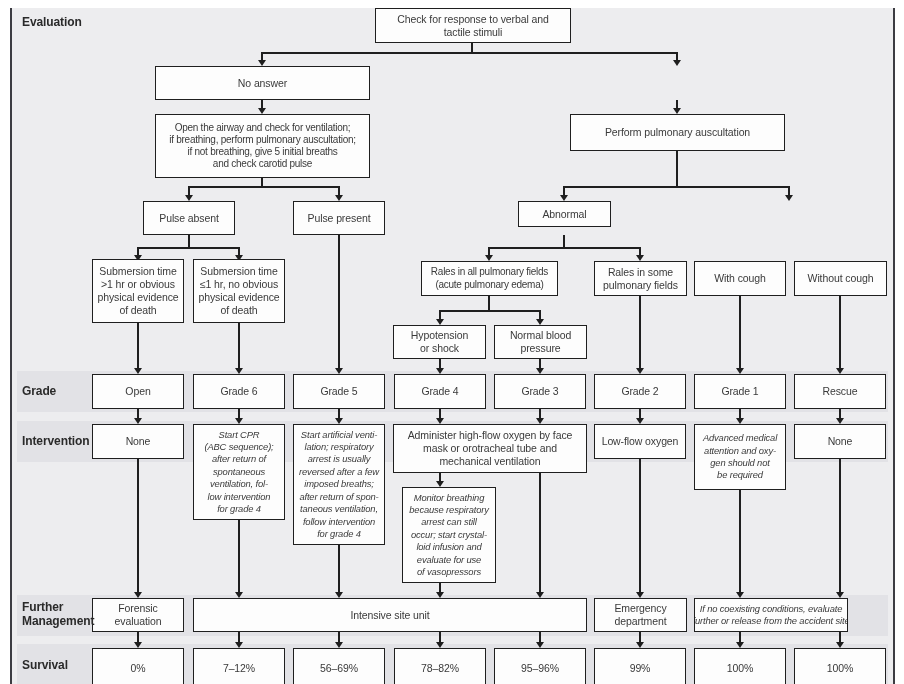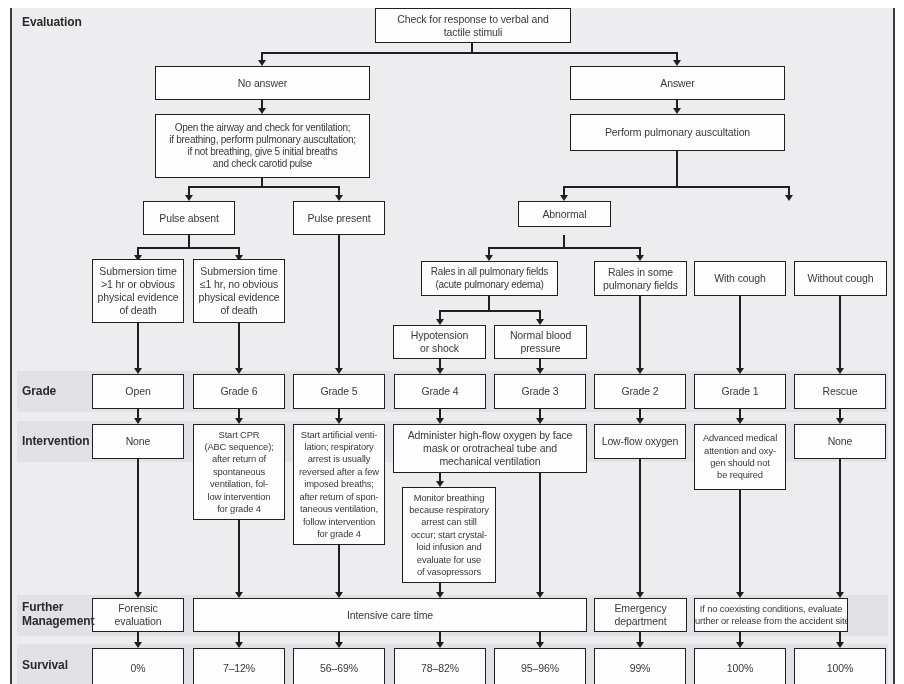--- a/index.html
+++ b/index.html
@@ -18,21 +18,21 @@
   .band-further{top:595px;height:41px;}
   .band-survival{top:644px;height:40px;}
   .node{
     position:absolute;box-sizing:border-box;background:#fdfdfd;
     border:1.5px solid #1f1f1f;z-index:3;
     display:flex;align-items:center;justify-content:center;
     text-align:center;white-space:pre;overflow:hidden;
     font-size:10.5px;line-height:1.22;letter-spacing:-0.1px;color:#3a3a3a;
   }
   .mid{font-size:10px;letter-spacing:-0.25px;}
-  .dense{font-size:9.4px;letter-spacing:-0.15px;line-height:1.32;}
+  .dense{font-size:9.4px;letter-spacing:-0.15px;line-height:1.32;font-style:italic;}
   .rowlabel{
     position:absolute;left:22px;z-index:4;font-weight:bold;font-size:12px;
     color:#2a2a2a;white-space:pre-line;line-height:1.2;letter-spacing:-0.1px;
   }
   .vline{position:absolute;width:1.5px;background:#1f1f1f;z-index:2;}
   .hline{position:absolute;height:1.5px;background:#1f1f1f;z-index:2;}
   .arrowhead{
     position:absolute;width:0;height:0;z-index:2;
     border-left:4px solid transparent;border-right:4px solid transparent;
     border-top:6.5px solid #1f1f1f;
@@ -164,21 +164,20 @@
   <div class="rowlabel" style="top:15px">Evaluation</div>
   <div class="rowlabel" style="top:384px">Grade</div>
   <div class="rowlabel" style="top:434px">Intervention</div>
   <div class="rowlabel" style="top:600px">Further
 Management</div>
   <div class="rowlabel" style="top:658px">Survival</div>
 
   <div class="node" style="left:375px;top:8px;width:196px;height:35px">Check for response to verbal and
 tactile stimuli</div>
   <div class="node" style="left:155px;top:66px;width:215px;height:34px">No answer</div>
-  <div class="node" style="left:570px;top:66px;width:215px;height:34px">Answer</div>
   <div class="node mid" style="left:155px;top:114px;width:215px;height:64px">Open the airway and check for ventilation;
 if breathing, perform pulmonary auscultation;
 if not breathing, give 5 initial breaths
 and check carotid pulse</div>
   <div class="node" style="left:570px;top:114px;width:215px;height:37px">Perform pulmonary auscultation</div>
   <div class="node" style="left:143px;top:201px;width:92px;height:34px">Pulse absent</div>
   <div class="node" style="left:293px;top:201px;width:92px;height:34px">Pulse present</div>
   <div class="node" style="left:518px;top:201px;width:93px;height:26px">Abnormal</div>
   <div class="node" style="left:92px;top:259px;width:92px;height:64px">Submersion time
 &gt;1 hr or obvious
@@ -237,21 +236,21 @@
 of vasopressors</div>
   <div class="node" style="left:594px;top:424px;width:92px;height:35px">Low-flow oxygen</div>
   <div class="node dense" style="left:694px;top:424px;width:92px;height:66px">Advanced medical
 attention and oxy-
 gen should not
 be required</div>
   <div class="node" style="left:794px;top:424px;width:92px;height:35px">None</div>
 
   <div class="node" style="left:92px;top:598px;width:92px;height:34px">Forensic
 evaluation</div>
-  <div class="node" style="left:193px;top:598px;width:394px;height:34px">Intensive care time</div>
+  <div class="node" style="left:193px;top:598px;width:394px;height:34px">Intensive site unit</div>
   <div class="node" style="left:594px;top:598px;width:93px;height:34px">Emergency
 department</div>
   <div class="node dense" style="left:694px;top:598px;width:154px;height:34px">If no coexisting conditions, evaluate
 further or release from the accident site</div>
 
   <div class="node" style="left:92px;top:648px;width:92px;height:40px">0%</div>
   <div class="node" style="left:193px;top:648px;width:92px;height:40px">7–12%</div>
   <div class="node" style="left:293px;top:648px;width:92px;height:40px">56–69%</div>
   <div class="node" style="left:394px;top:648px;width:92px;height:40px">78–82%</div>
   <div class="node" style="left:494px;top:648px;width:92px;height:40px">95–96%</div>

